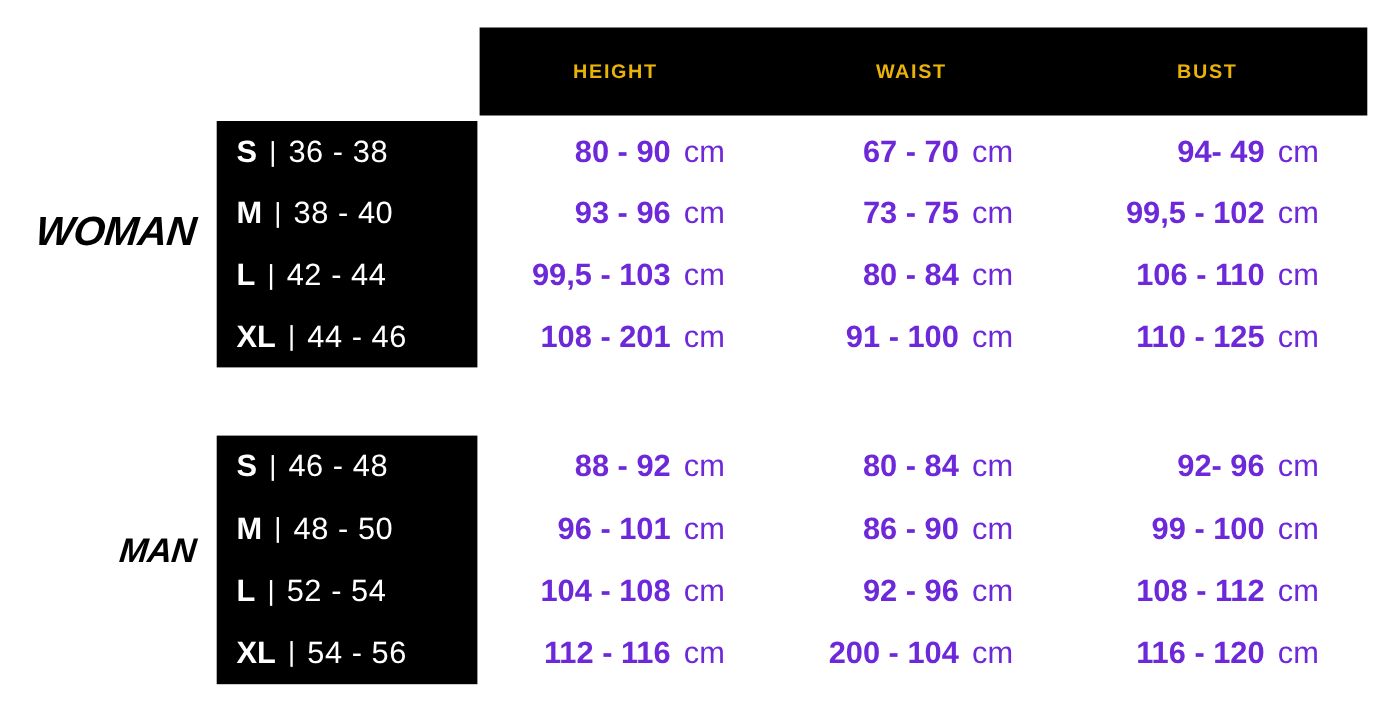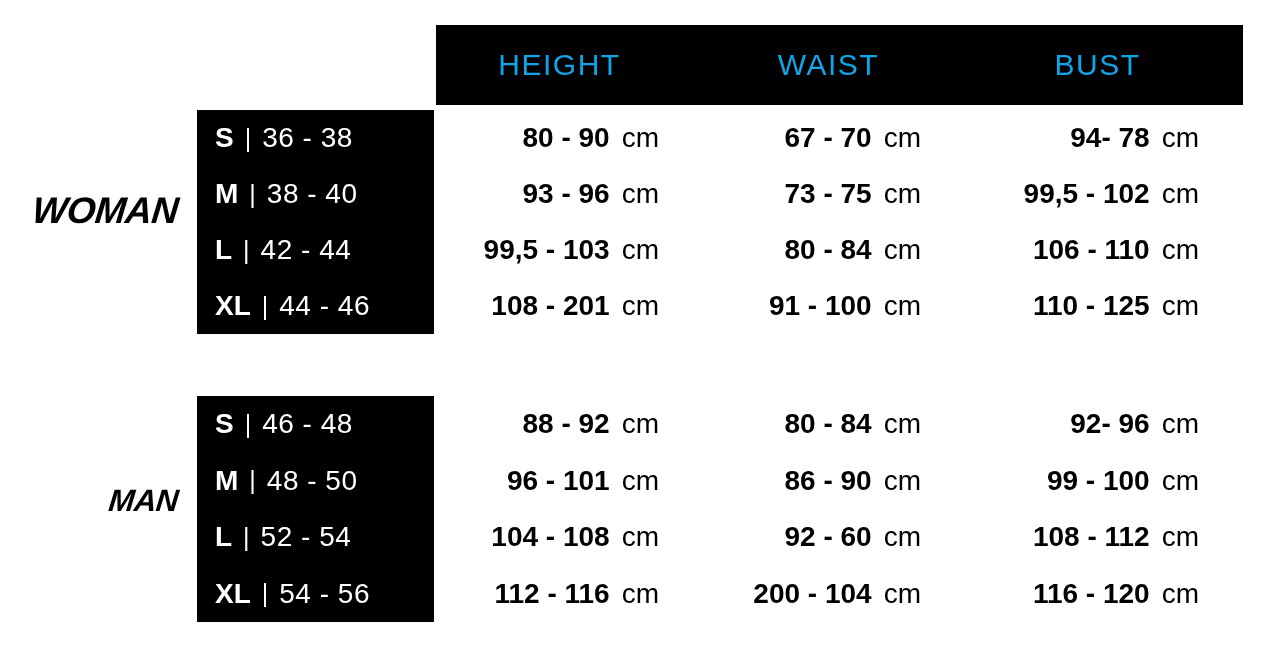--- a/index.html
+++ b/index.html
@@ -19,23 +19,23 @@
     width: 807px; height: 80px;
     background: #000000;
     display: flex;
   }
   .header-cell {
     flex: 1;
     display: flex;
     align-items: center;
     justify-content: center;
     padding-right: 22px;
-    color: #0ea5e9;
-    font-size: 30px;
-    font-weight: 400;
+    color: #eab308;
+    font-size: 18px;
+    font-weight: 700;
     letter-spacing: 1.5px;
   }
 
   
   .section-label {
     position: absolute;
     left: 0;
     width: 178px;
     text-align: right;
     color: #000000;
@@ -80,21 +80,21 @@
     grid-template-columns: 1fr 1fr 1fr;
     grid-template-rows: repeat(4, 1fr);
   }
   .values-grid.woman { top: 110px; height: 224px; }
   .values-grid.man   { top: 396px; height: 226px; }
   .value-cell {
     display: flex;
     align-items: center;
     justify-content: flex-end;
     font-size: 28px;
-    color: #000000;
+    color: #6d28d9;
     white-space: nowrap;
     text-align: center;
   }
   .value-cell:nth-child(3n+1) { padding-right: 46px; }  
   .value-cell:nth-child(3n+2) { padding-right: 53px; }  
   .value-cell:nth-child(3n)   { padding-right: 44px; }  
   .value-num  { font-weight: 700; }
   .value-unit { font-weight: 400; margin-left: 12px; }
 </style>
 </head>
@@ -137,21 +137,21 @@
   <div class="values-grid woman">
     <div class="value-cell">
       <span class="value-num">80 - 90</span>
       <span class="value-unit">cm</span>
     </div>
     <div class="value-cell">
       <span class="value-num">67 - 70</span>
       <span class="value-unit">cm</span>
     </div>
     <div class="value-cell">
-      <span class="value-num">94- 78</span>
+      <span class="value-num">94- 49</span>
       <span class="value-unit">cm</span>
     </div>
     <div class="value-cell">
       <span class="value-num">93 - 96</span>
       <span class="value-unit">cm</span>
     </div>
     <div class="value-cell">
       <span class="value-num">73 - 75</span>
       <span class="value-unit">cm</span>
     </div>
@@ -231,21 +231,21 @@
     </div>
     <div class="value-cell">
       <span class="value-num">99 - 100</span>
       <span class="value-unit">cm</span>
     </div>
     <div class="value-cell">
       <span class="value-num">104 - 108</span>
       <span class="value-unit">cm</span>
     </div>
     <div class="value-cell">
-      <span class="value-num">92 - 60</span>
+      <span class="value-num">92 - 96</span>
       <span class="value-unit">cm</span>
     </div>
     <div class="value-cell">
       <span class="value-num">108 - 112</span>
       <span class="value-unit">cm</span>
     </div>
     <div class="value-cell">
       <span class="value-num">112 - 116</span>
       <span class="value-unit">cm</span>
     </div>

